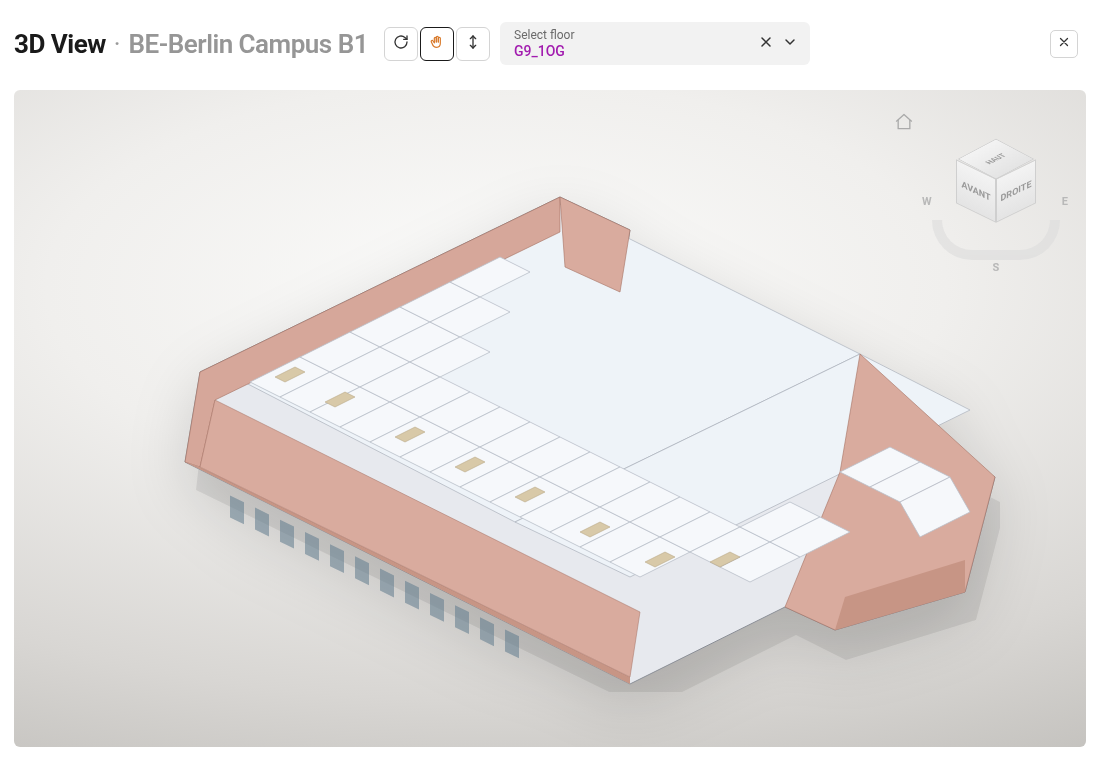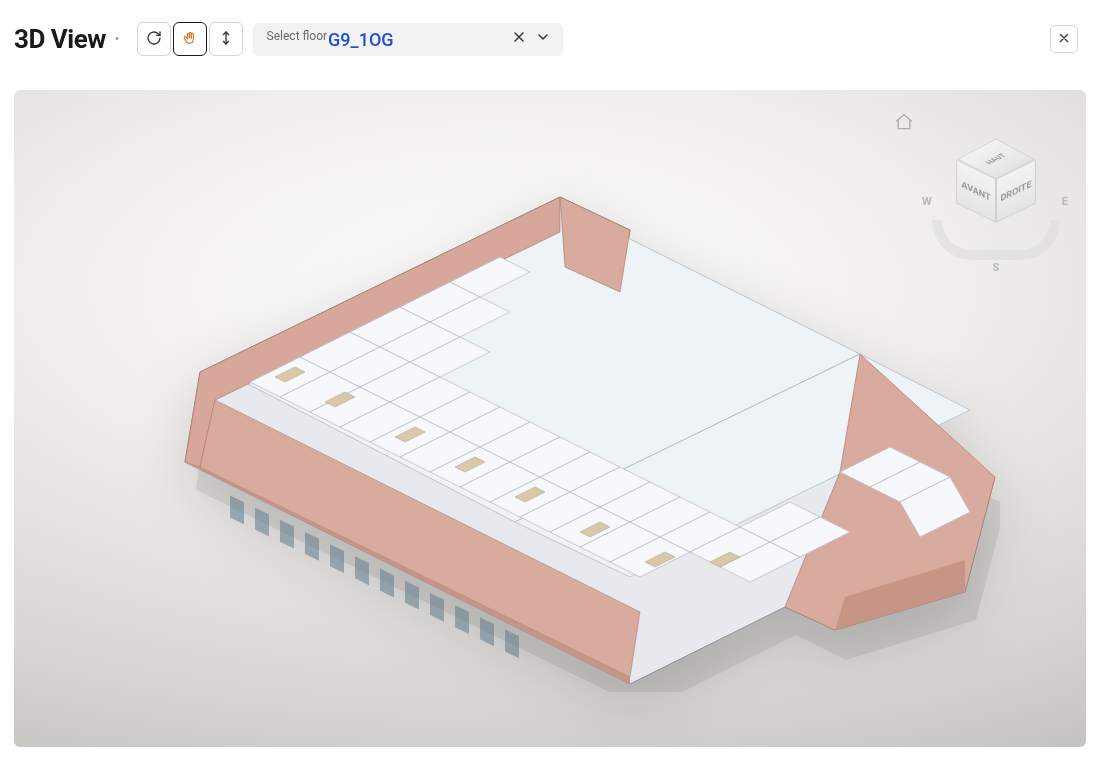--- a/index.html
+++ b/index.html
@@ -65,31 +65,31 @@
       padding: 6px 12px 6px 14px;
       display: flex;
       align-items: center;
       gap: 10px;
       min-width: 310px;
       cursor: pointer;
     }
     .floor-select-text {
       flex: 1;
       display: flex;
-      flex-direction: row;
+      flex-direction: column;
       gap: 1px;
     }
     .floor-label {
       font-size: 12px;
       color: #6b6b6b;
     }
     .floor-value {
-      font-size: 18px;
+      font-size: 14px;
       font-weight: 500;
-      color: #1d4ed8;
+      color: #a21caf;
     }
     .floor-icons {
       display: flex;
       align-items: center;
       gap: 8px;
     }
     .floor-icons svg { width: 16px; height: 16px; color: #333; }
     .spacer { flex: 1; }
     .close-btn {
       width: 28px;
@@ -205,20 +205,21 @@
       opacity: 0.6;
     }
   </style>
 </head>
 <body>
 
 <div class="header">
   <div class="title-block">
     <span class="title-main">3D View</span>
     <span class="title-sep">·</span>
+    <span class="title-sub">BE-Berlin Campus B1</span>
   </div>
 
   <button class="tool-btn" title="refresh">
     <span>
       <svg viewBox="0 0 24 24" fill="none" stroke="currentColor" stroke-width="2" stroke-linecap="round" stroke-linejoin="round">
           <path d="M21 12a9 9 0 1 1-3.2-6.9L21 8"></path>
           <path d="M21 3v5h-5"></path>
         </svg>
     </span>
   </button>

